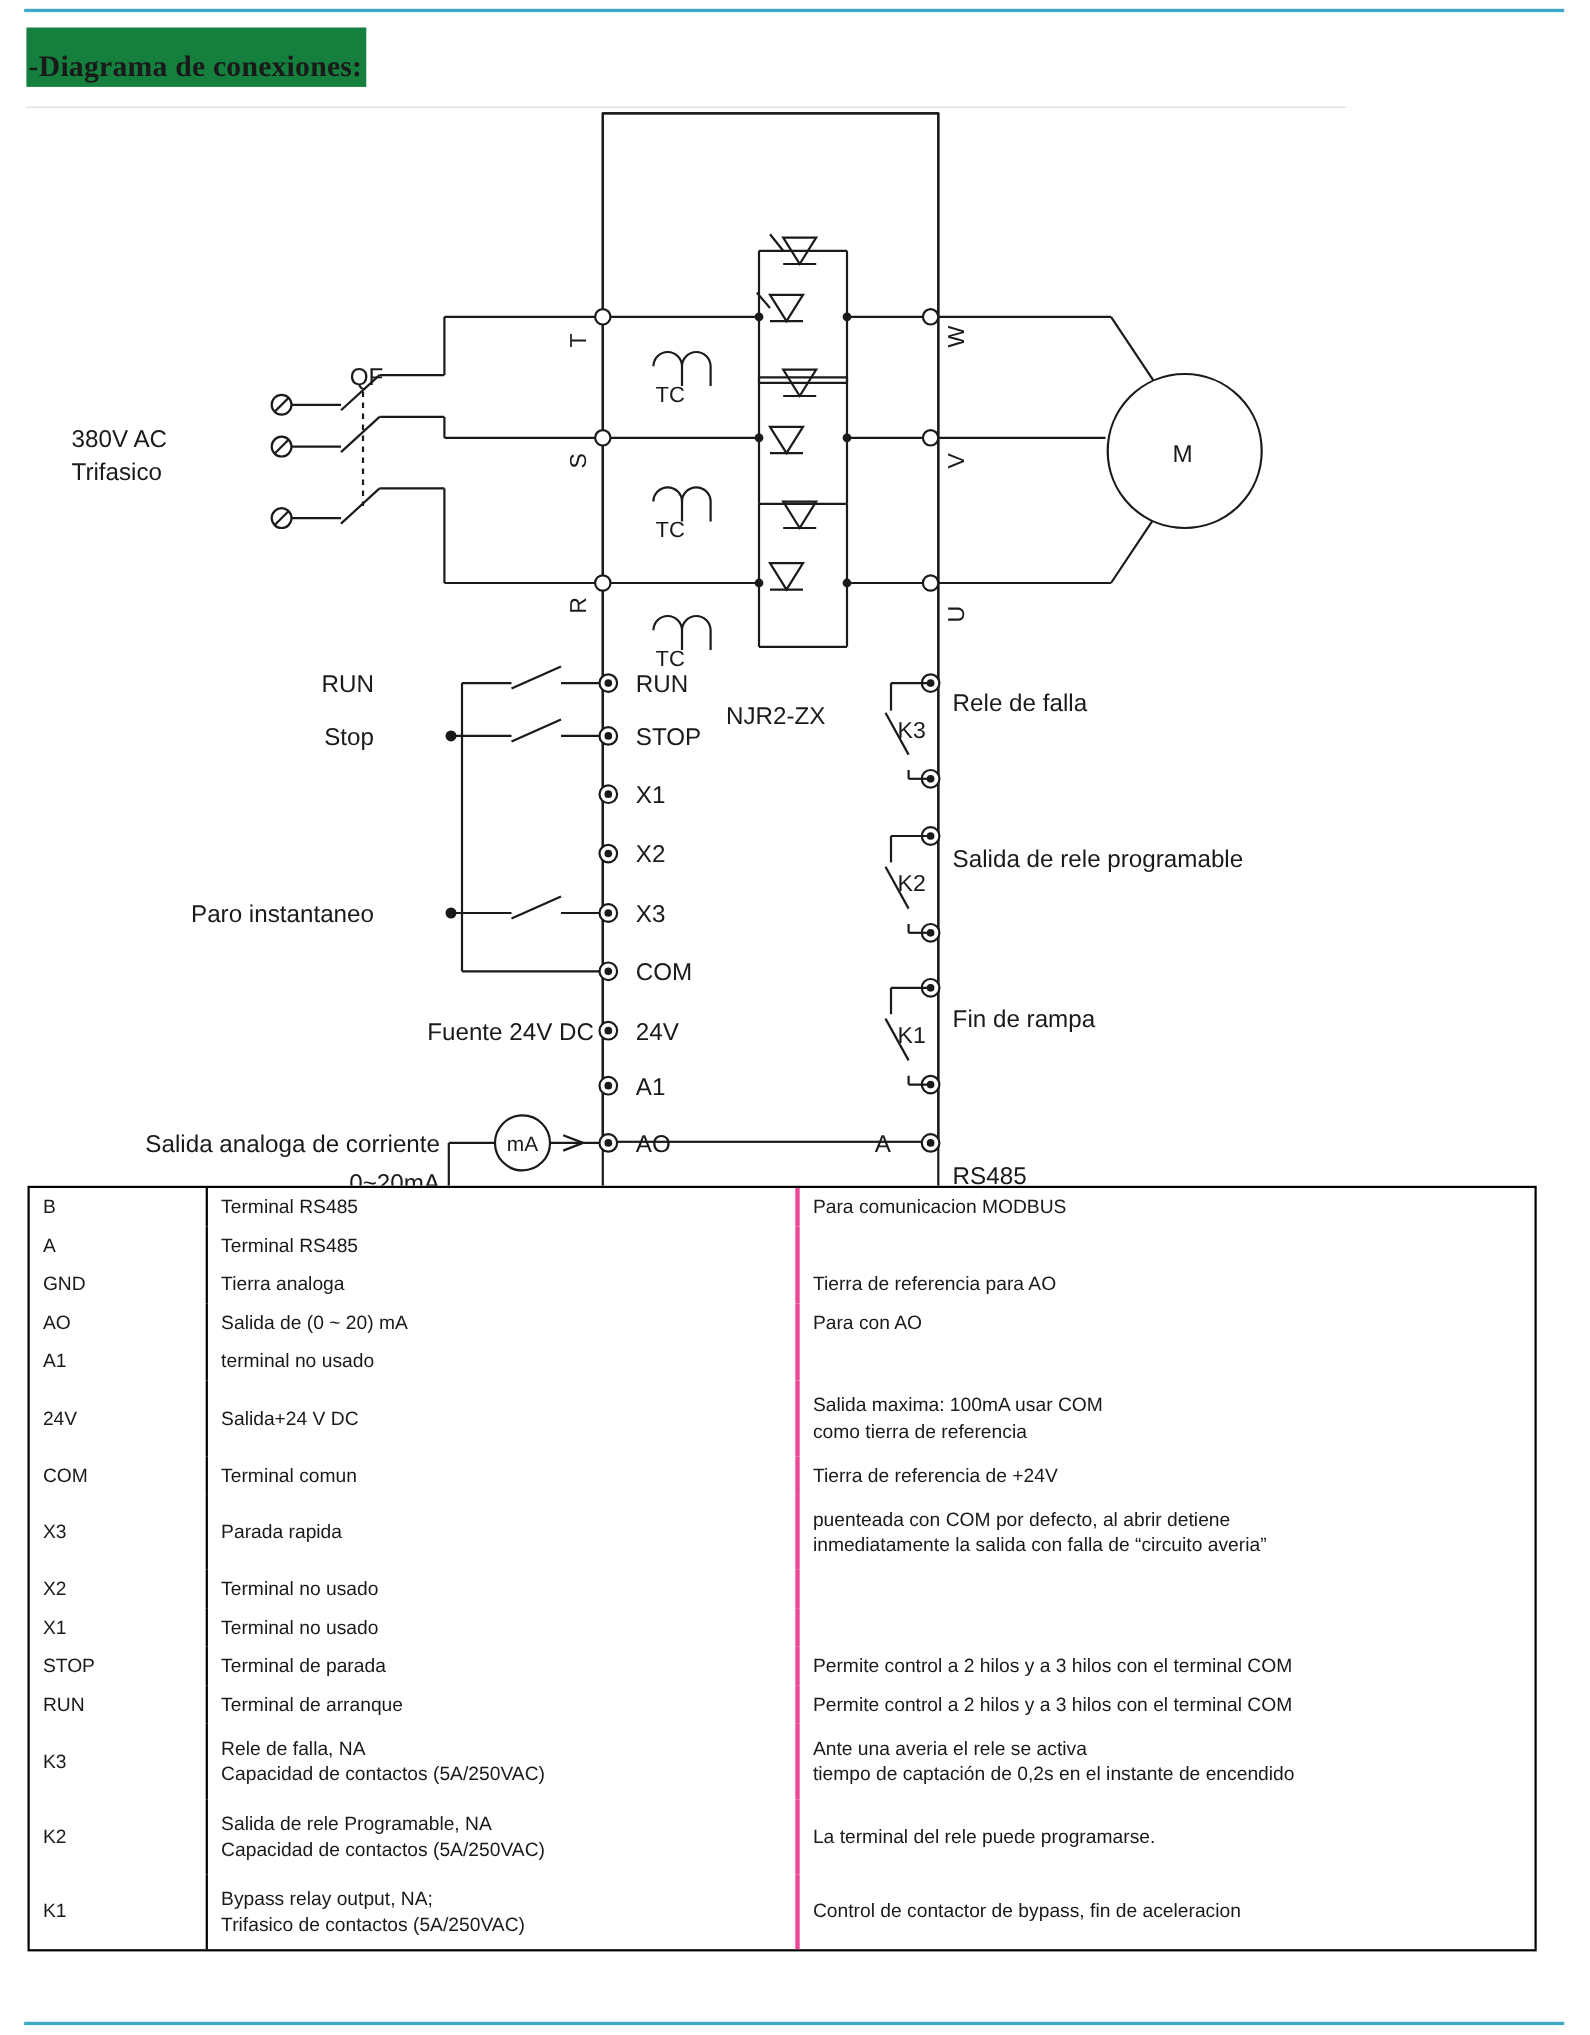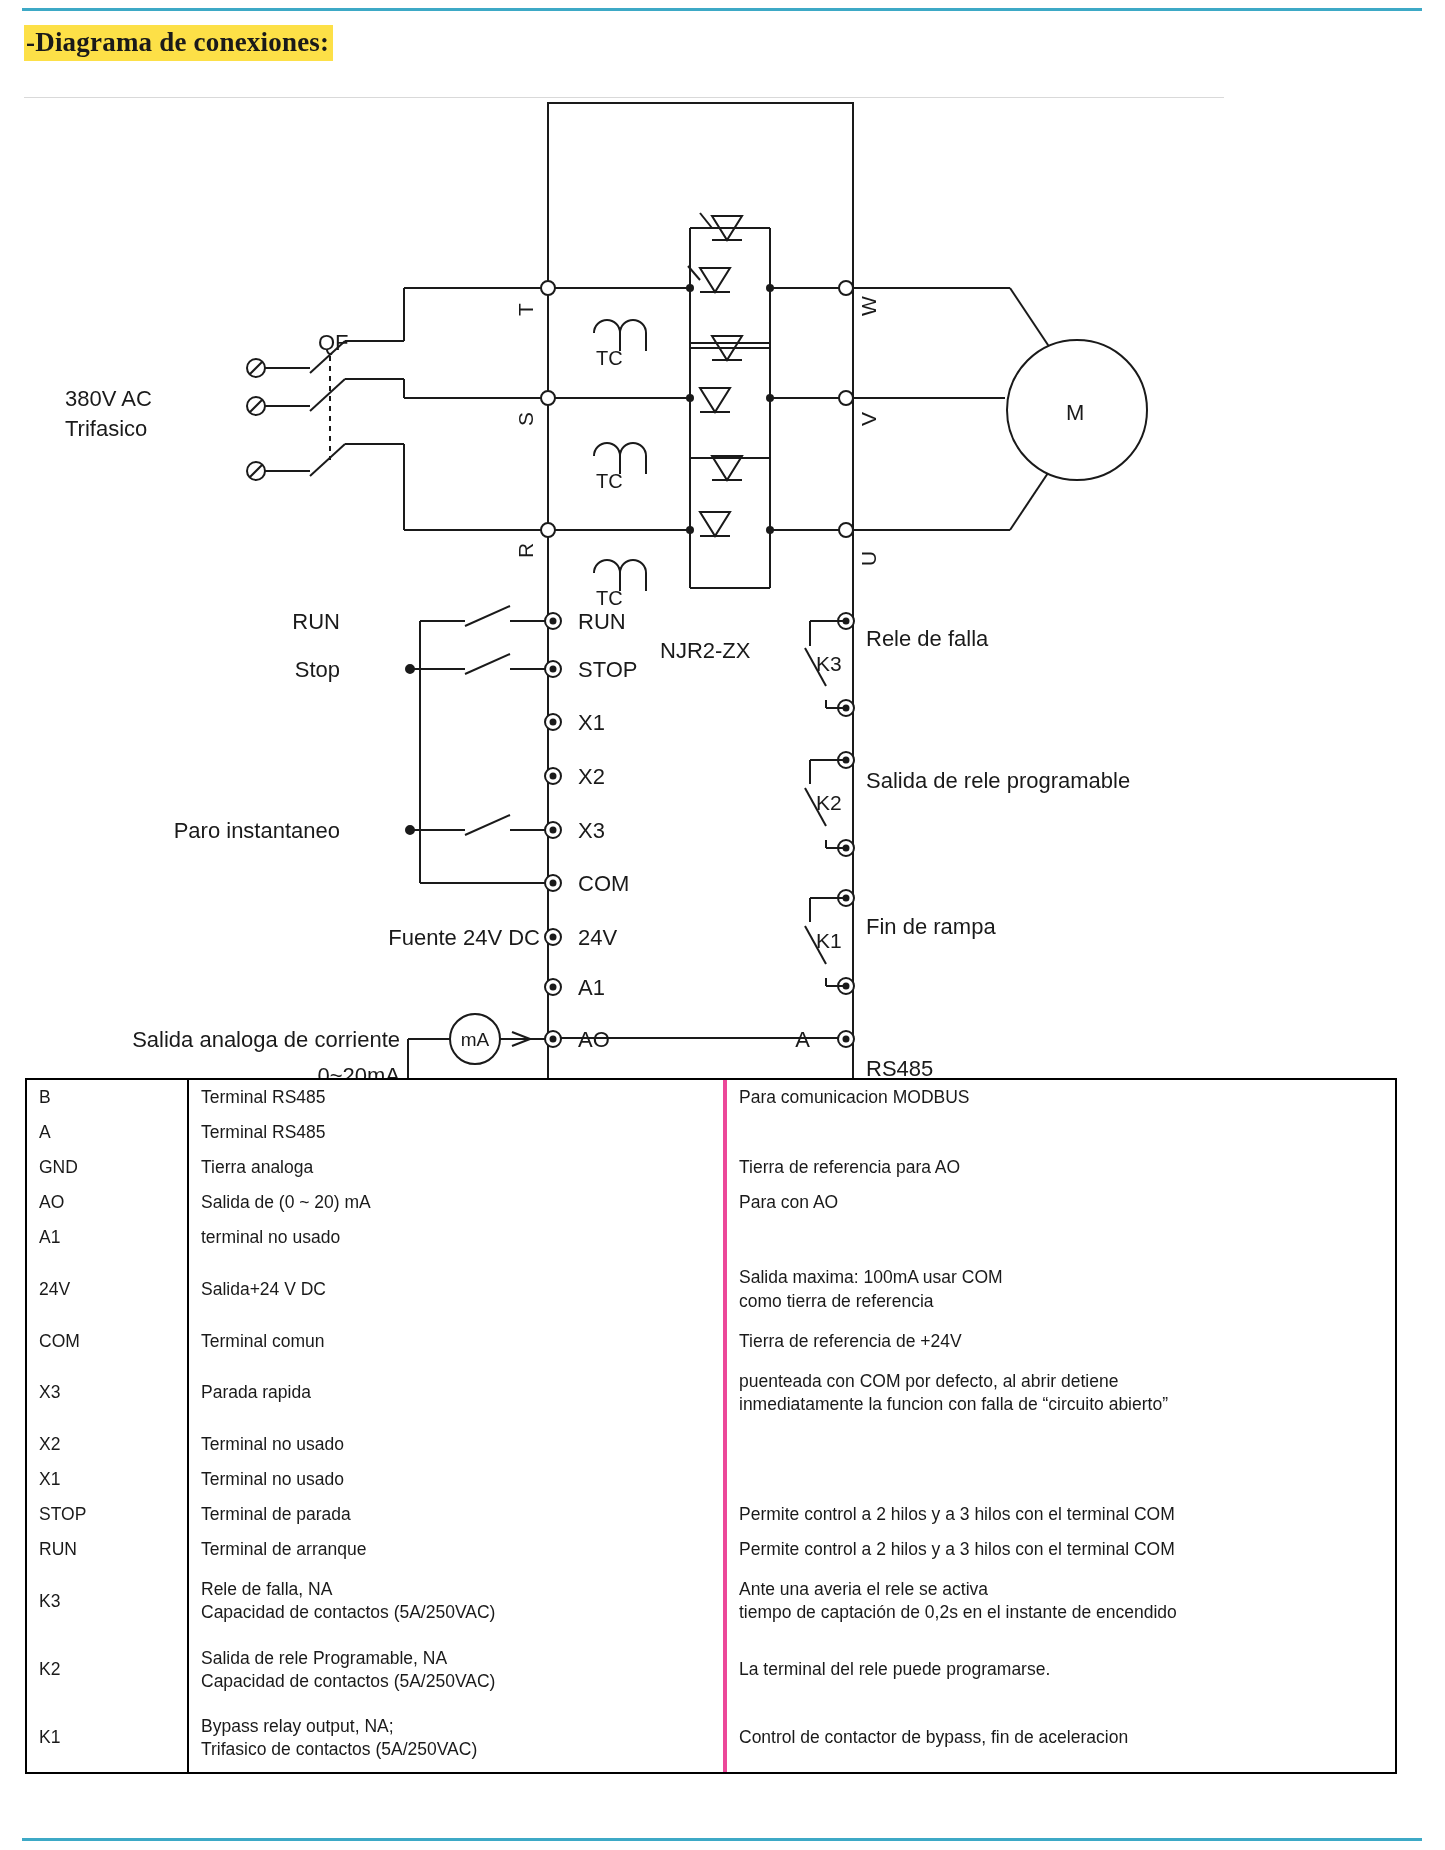--- a/index.html
+++ b/index.html
@@ -32,22 +32,22 @@
     background: #3da9c6;
   }
   
   .heading {
     position: absolute;
     left: 24px;
     top: 25px;
     font-family: "Liberation Serif", serif;
     font-weight: bold;
     font-size: 27px;
-    background: #fde047;
-    padding: 2px 4px 3px 2px;
+    background: #15803d;
+    padding: 20px 4px 3px 2px;
     letter-spacing: 0.2px;
   }
   .heading-rule {
     position: absolute;
     left: 24px;
     top: 97px;
     width: 1200px;
     height: 1px;
     background: #d9d9d9;
   }
@@ -412,21 +412,21 @@
         </tr>
         <tr>
           <td class="c0"><span>COM</span></td>
           <td class="c1"><span class="nowrapline">Terminal comun</span></td>
           <td class="c2"><span class="nowrapline">Tierra de referencia de +24V</span></td>
         </tr>
         <tr class="tall">
           <td class="c0"><span>X3</span></td>
           <td class="c1"><span class="nowrapline">Parada rapida</span></td>
           <td class="c2"><span class="nowrapline">puenteada con COM por defecto, al abrir detiene
-inmediatamente la funcion con falla de  “circuito abierto”</span></td>
+inmediatamente la salida con falla de  “circuito averia”</span></td>
         </tr>
         <tr>
           <td class="c0"><span>X2</span></td>
           <td class="c1"><span class="nowrapline">Terminal no usado</span></td>
           <td class="c2"><span class="nowrapline"></span></td>
         </tr>
         <tr>
           <td class="c0"><span>X1</span></td>
           <td class="c1"><span class="nowrapline">Terminal no usado</span></td>
           <td class="c2"><span class="nowrapline"></span></td>

